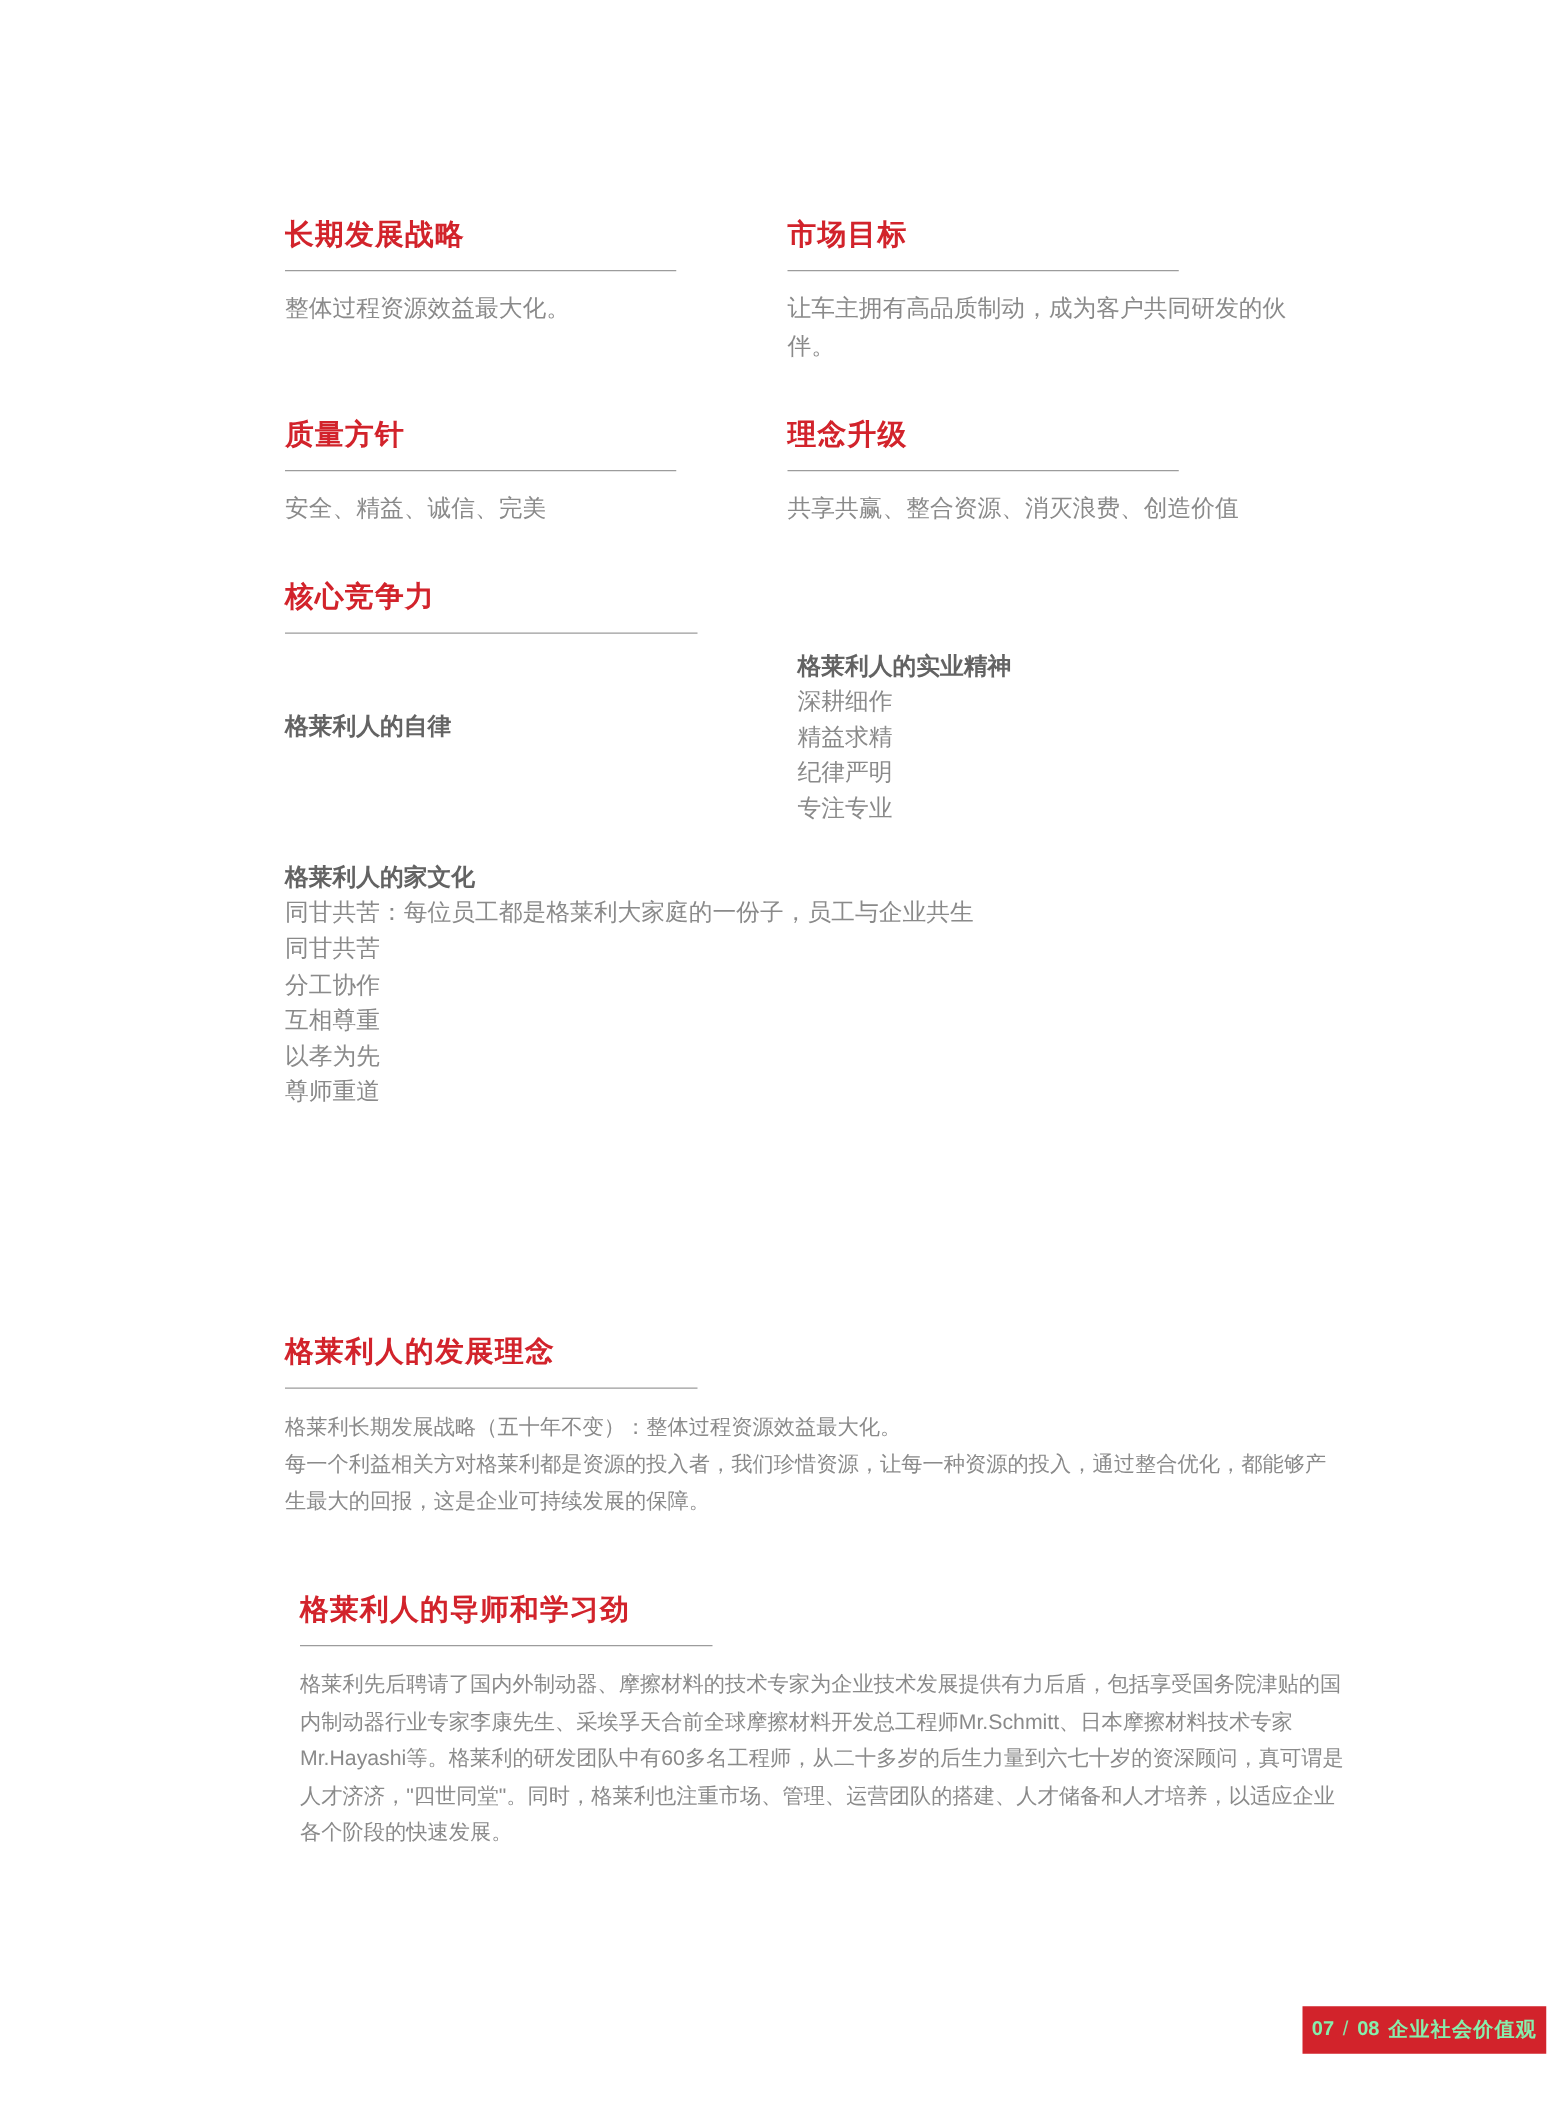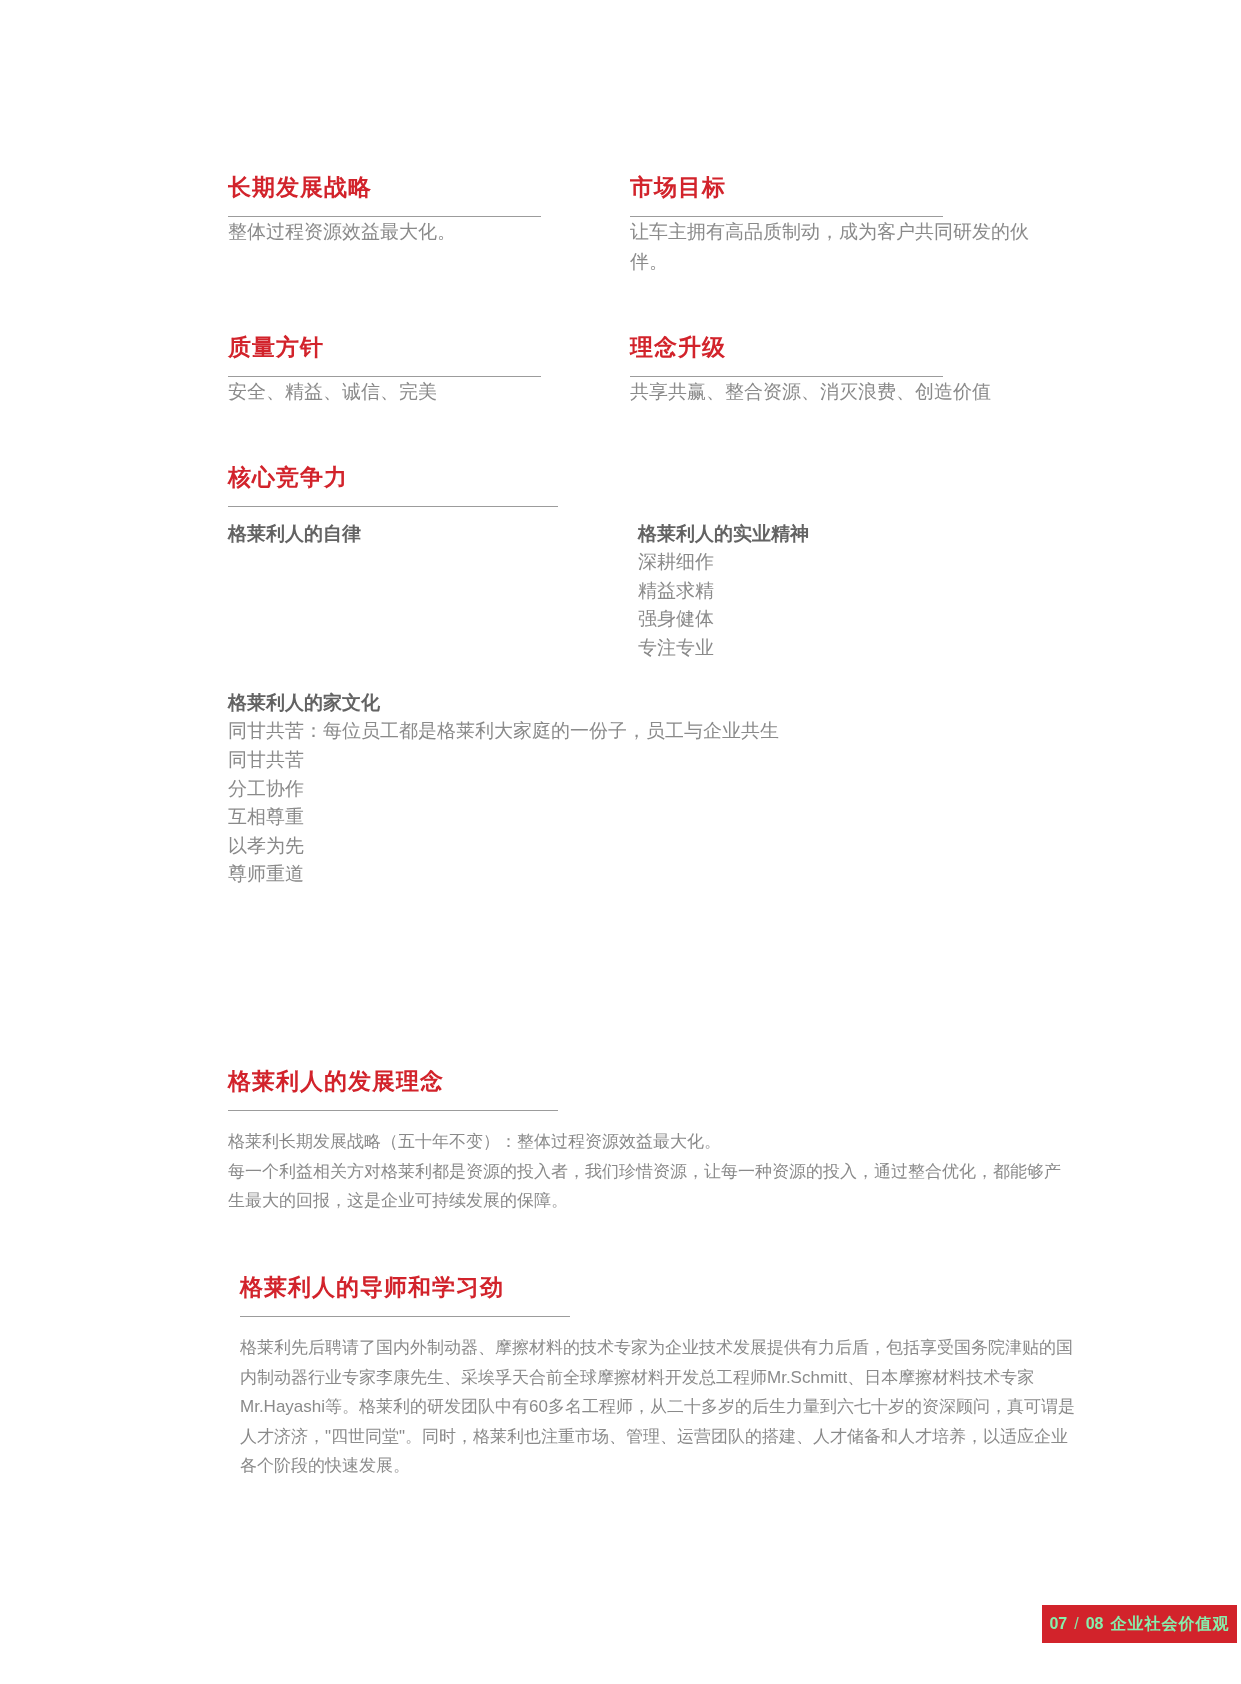--- a/index.html
+++ b/index.html
@@ -28,40 +28,41 @@
   .rule{
     width:313px;
     border-top:1px solid var(--rule-gray);
     margin-top:14px;
   }
   .rule.wide{width:330px;}
   p.sec-body{
     font-size:19px;
     color:var(--body-gray);
     line-height:30px;
+    margin-top:16px;
   }
   h3.subhead{
     font-size:19px;
     font-weight:700;
     color:var(--subhead-gray);
     line-height:29px;
   }
   ul.plain{
     list-style:none;
   }
   ul.plain li{
     font-size:19px;
     color:var(--body-gray);
     line-height:28.6px;
   }
   .core-cols{
     display:flex;
     margin-top:12px;
   }
-  .core-col-left{width:410px;}
+  .core-col-left{width:410px;margin-top:48px;}
   .core-col-right{}
   .family{margin-top:26px;}
   .para{
     width:840px;
     font-size:17px;
     color:var(--body-gray);
     line-height:29.5px;
     margin-top:16px;
   }
   .footer-badge{
@@ -115,21 +116,21 @@
 
   <div class="core-cols">
     <div class="core-col-left">
       <h3 class="subhead">格莱利人的自律</h3>
     </div>
     <div class="core-col-right">
       <h3 class="subhead">格莱利人的实业精神</h3>
       <ul class="plain">
         <li>深耕细作</li>
         <li>精益求精</li>
-        <li>强身健体</li>
+        <li>纪律严明</li>
         <li>专注专业</li>
       </ul>
     </div>
   </div>
 
   <div class="family">
     <h3 class="subhead">格莱利人的家文化</h3>
     <ul class="plain">
       <li>同甘共苦：每位员工都是格莱利大家庭的一份子，员工与企业共生</li>
       <li>同甘共苦</li>

